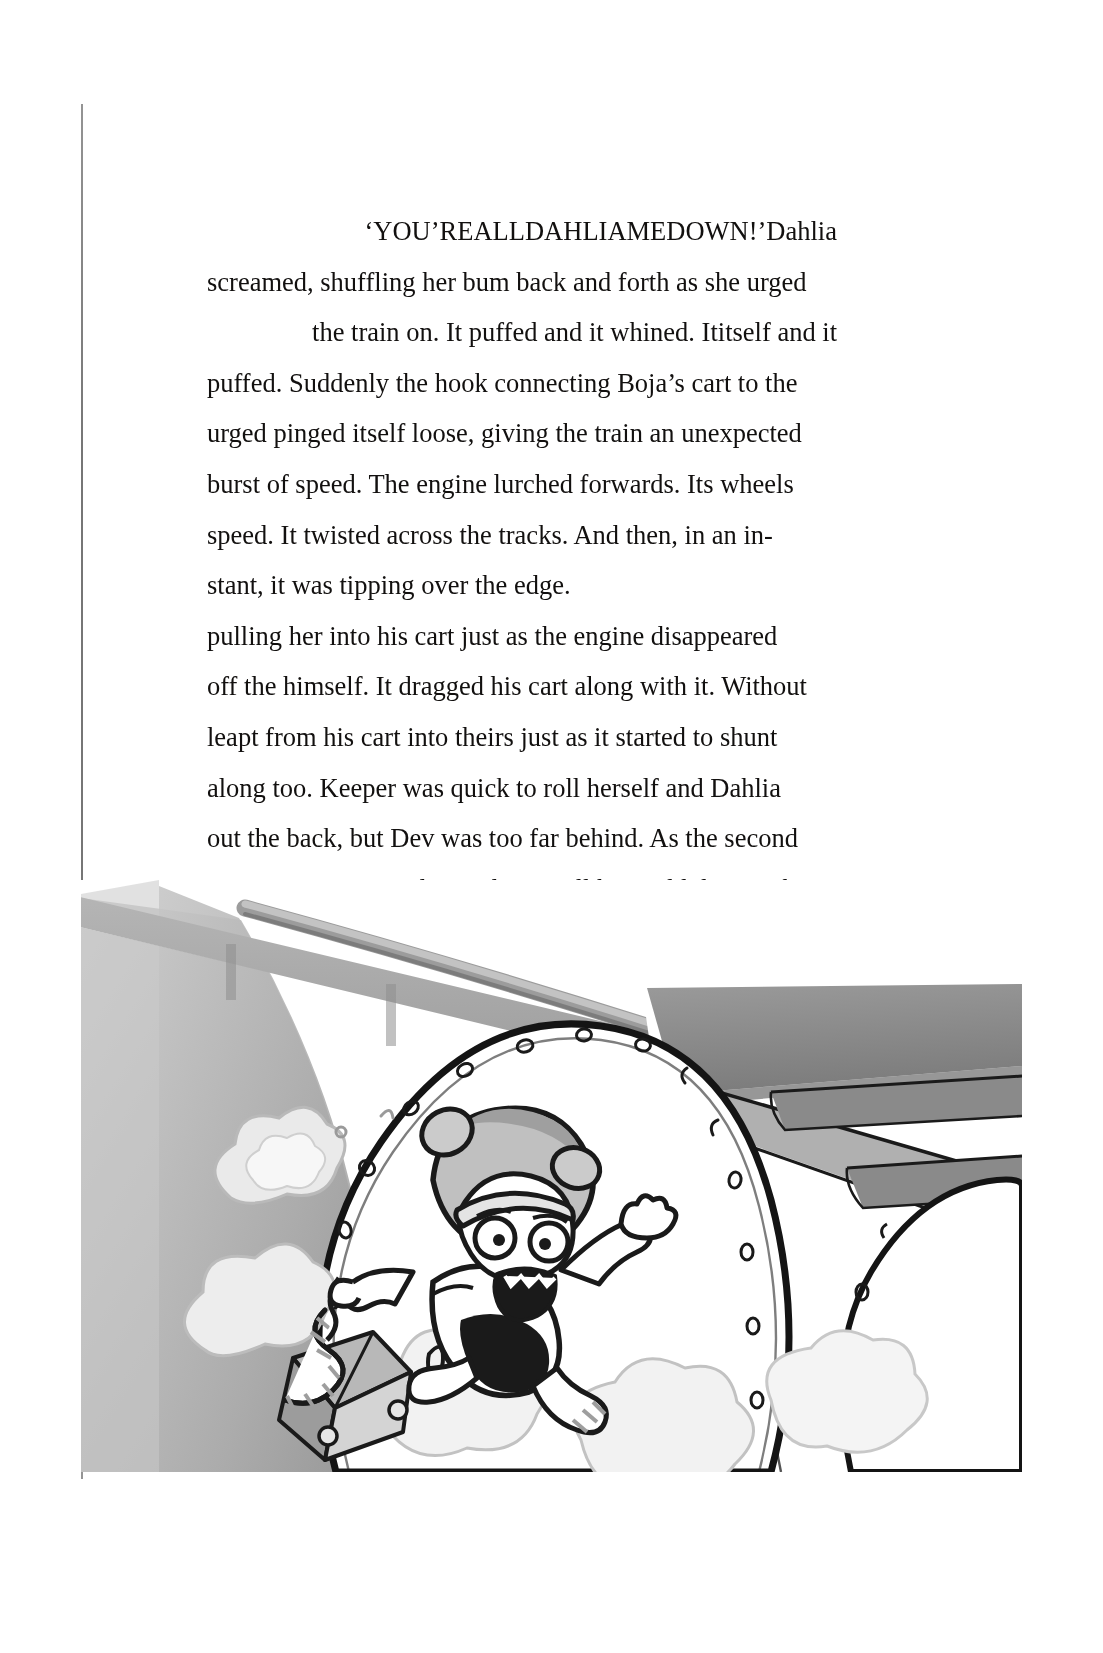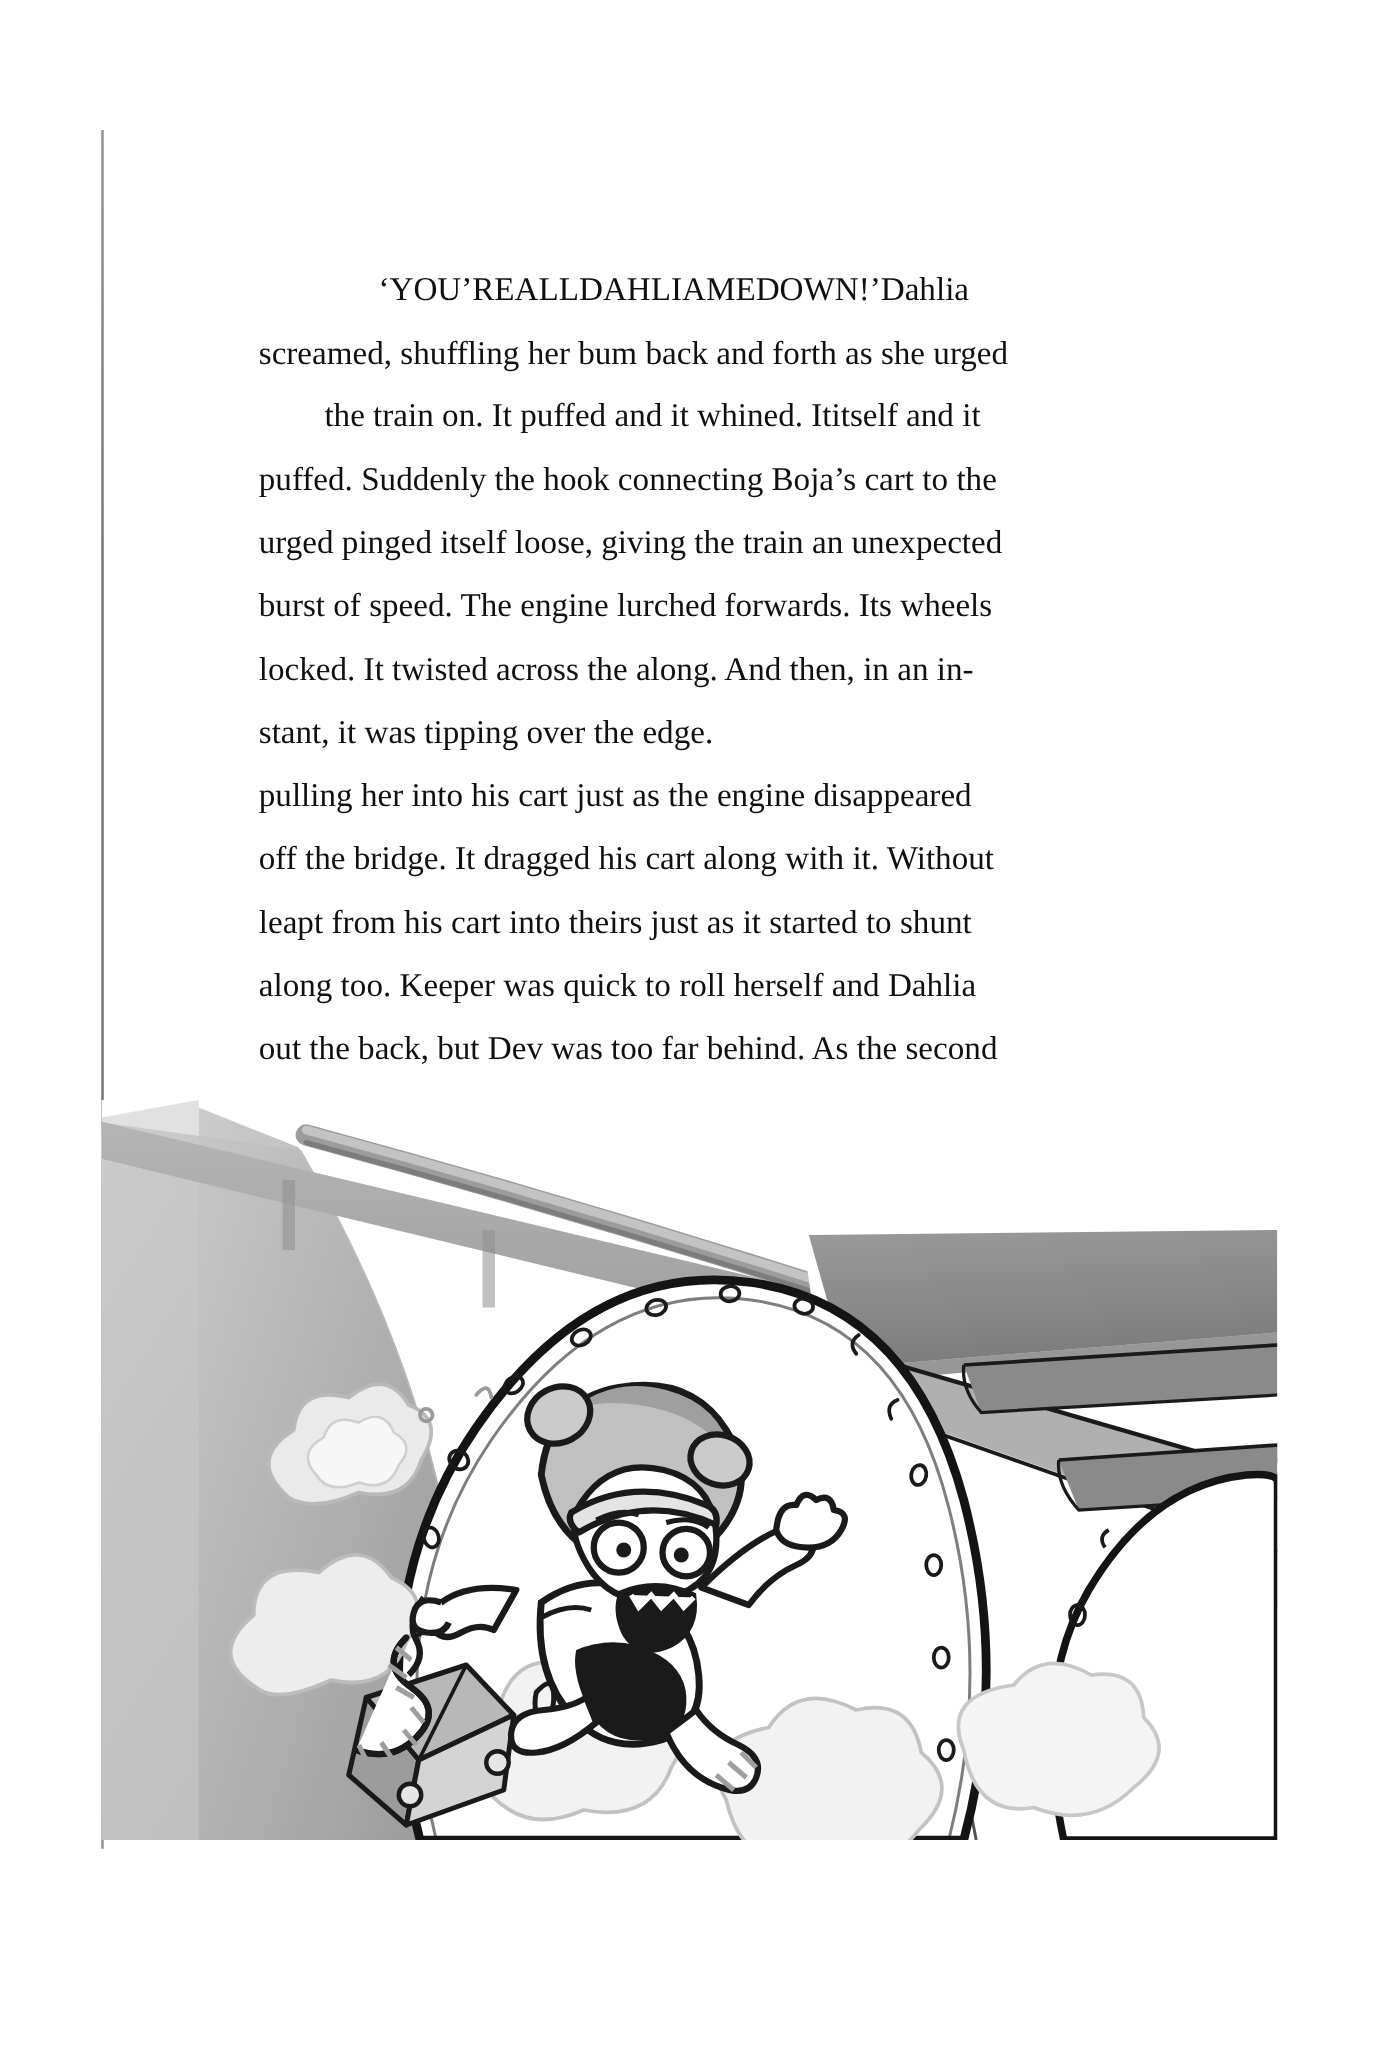--- a/index.html
+++ b/index.html
@@ -53,21 +53,21 @@
     text-indent: 0;
   }
 
   
   .ln {
     display: block;
     white-space: nowrap;
   }
   .ln.just {
     display: flex;
-    justify-content: center;
+    justify-content: flex-end;
     white-space: normal;
   }
   .ln.just > span { white-space: pre; }
 
   
   .wrap-line-a {
     display: block;
     text-align: right;
     white-space: nowrap;
   }
@@ -108,27 +108,27 @@
         <span>Dahlia</span>
       </span>
       <span class="ln">screamed, shuffling her bum back and forth as she urged</span>
       <span class="ln just">
         <span>the train on. It puffed and it whined. It</span>
         <span>itself and it</span>
       </span>
       <span class="ln">puffed. Suddenly the hook connecting Boja’s cart to the</span>
       <span class="ln">urged pinged itself loose, giving the train an unexpected</span>
       <span class="ln">burst of speed. The engine lurched forwards. Its wheels</span>
-      <span class="ln">locked. It twisted across the along. And then, in an in-</span>
+      <span class="ln">speed. It twisted across the tracks. And then, in an in-</span>
       <span class="ln">stant, it was tipping over the edge.</span>
     </p>
 
     <p>
       <span class="ln">pulling her into his cart just as the engine disappeared</span>
-      <span class="ln">off the bridge. It dragged his cart along with it. Without</span>
+      <span class="ln">off the himself. It dragged his cart along with it. Without</span>
       <span class="ln">leapt from his cart into theirs just as it started to shunt</span>
       <span class="ln">along too. Keeper was quick to roll herself and Dahlia</span>
       <span class="ln">out the back, but Dev was too far behind. As the second</span>
       <span class="wrap-line-a">cart was dragged over, all he could do was throw</span>
       <span class="wrap-line-b">himself out and into the air.</span>
     </p>
 
   </div>
 
   <div id="illustration">

